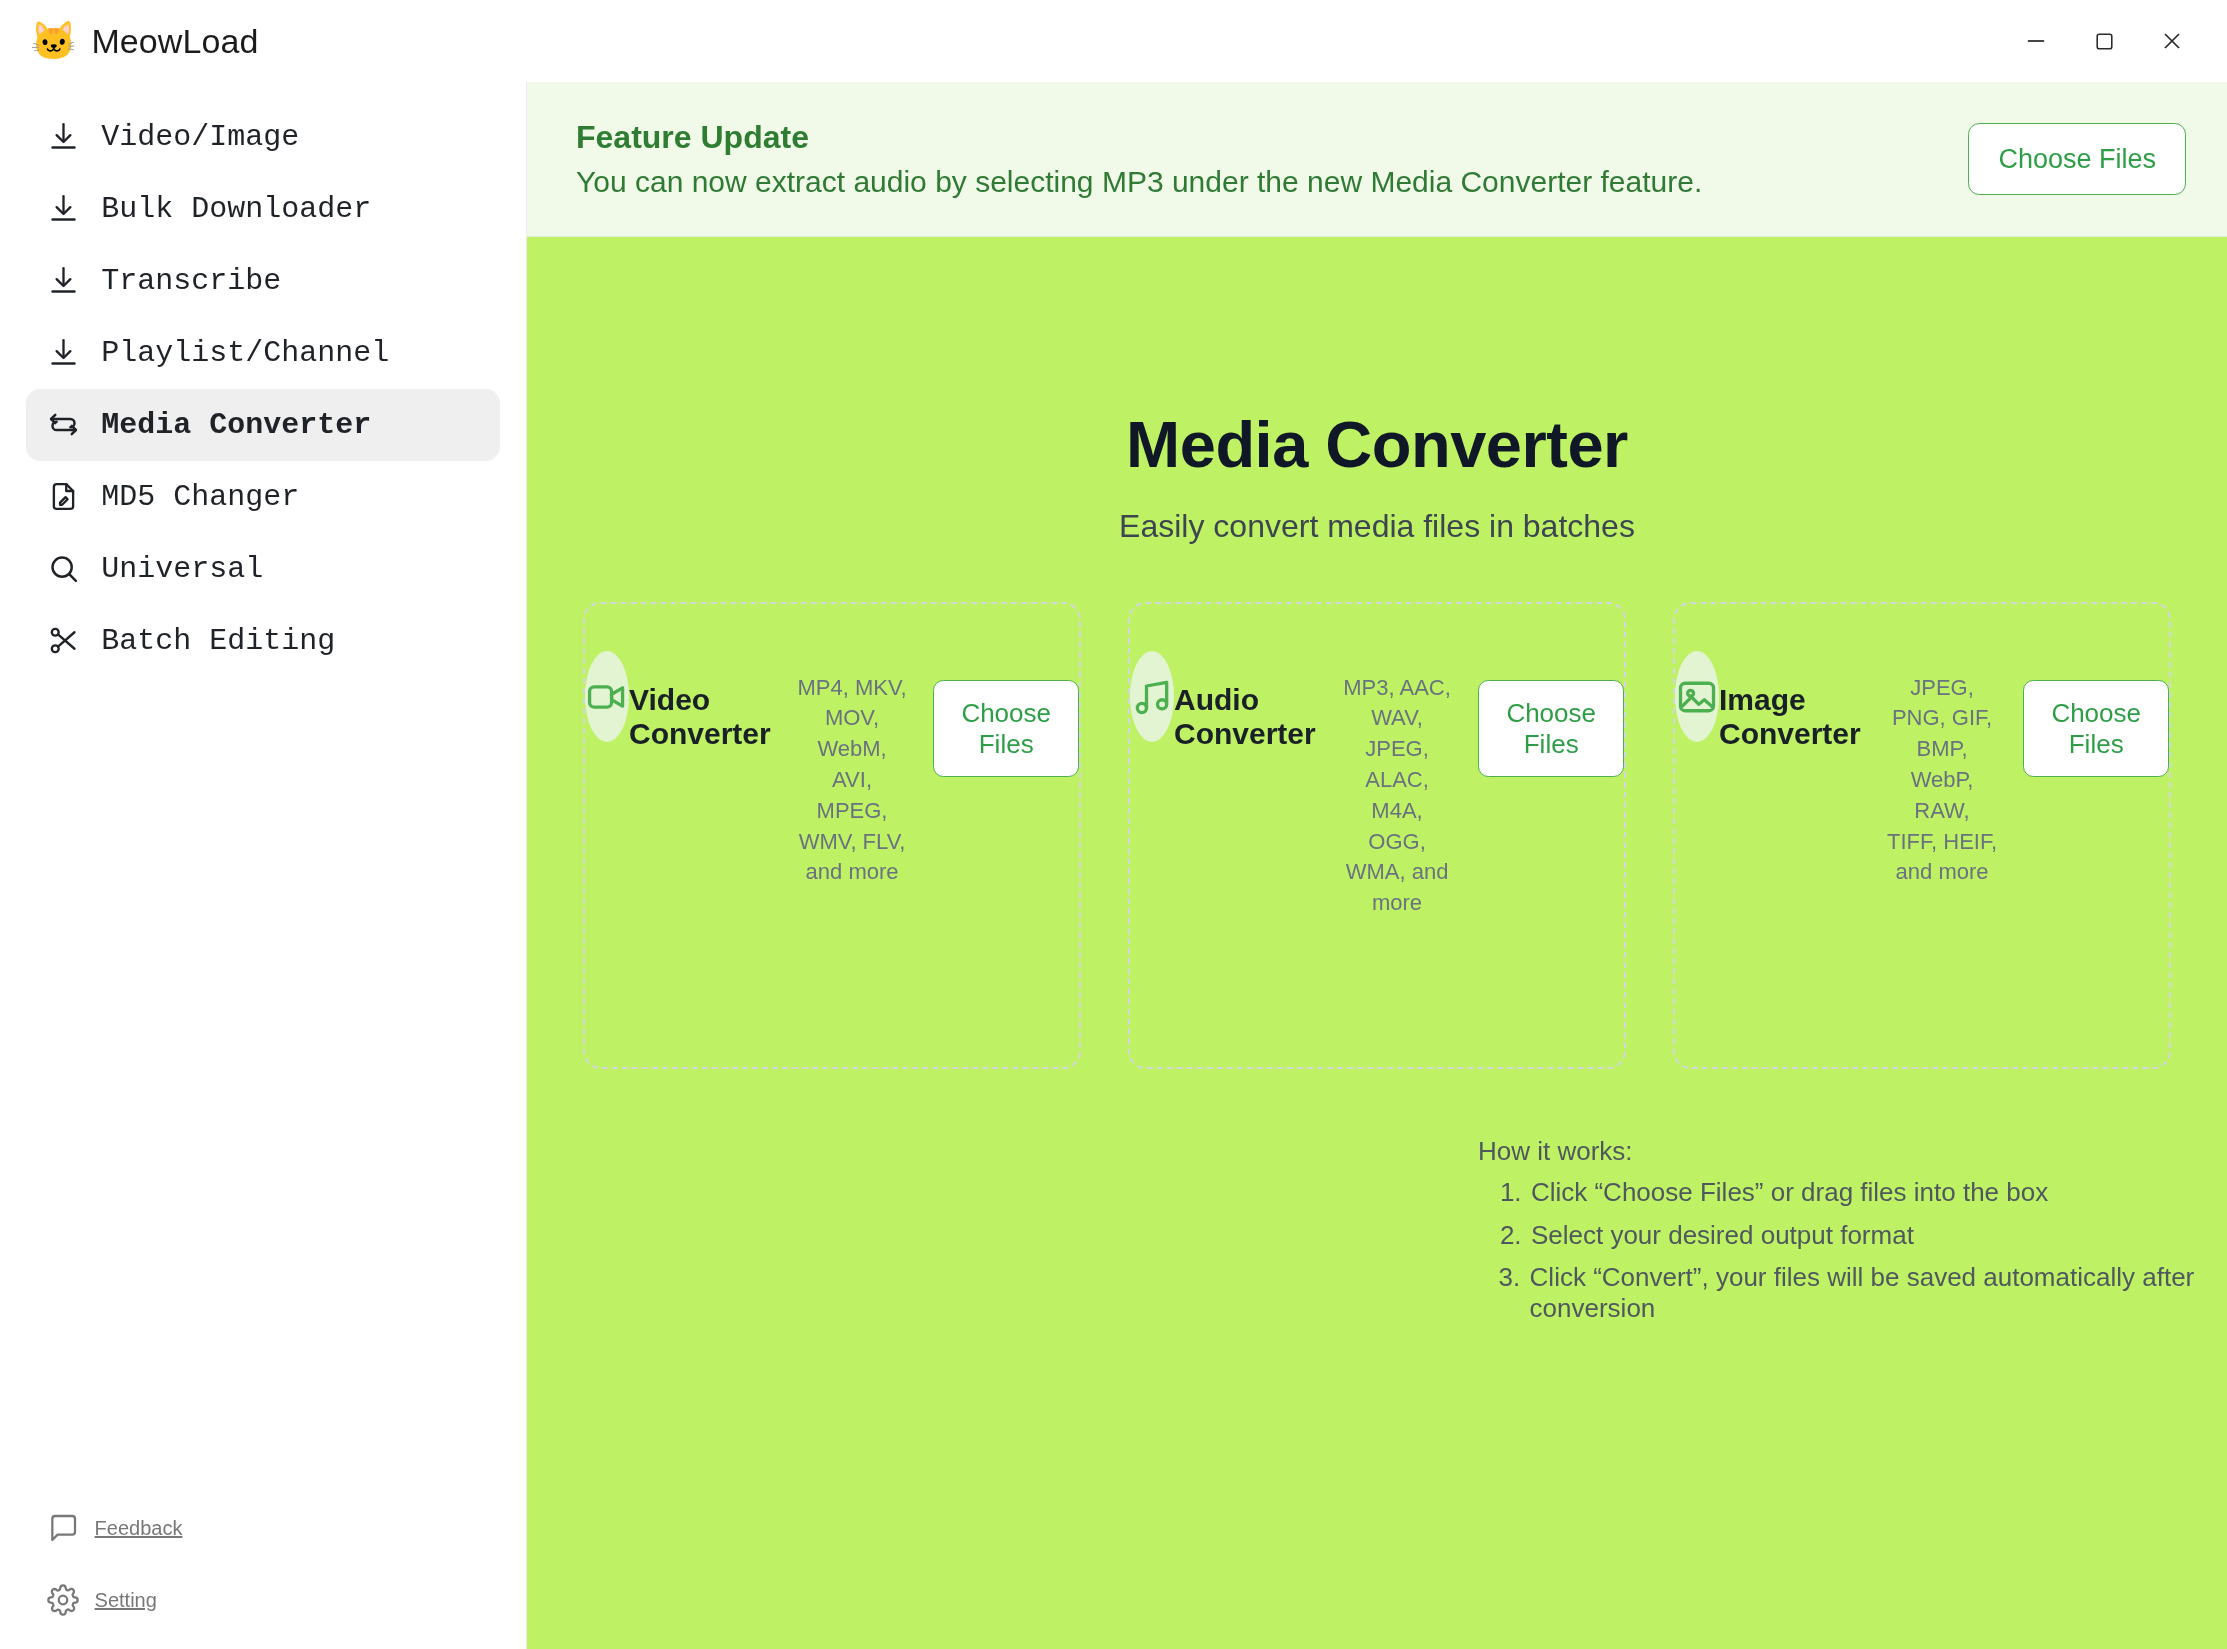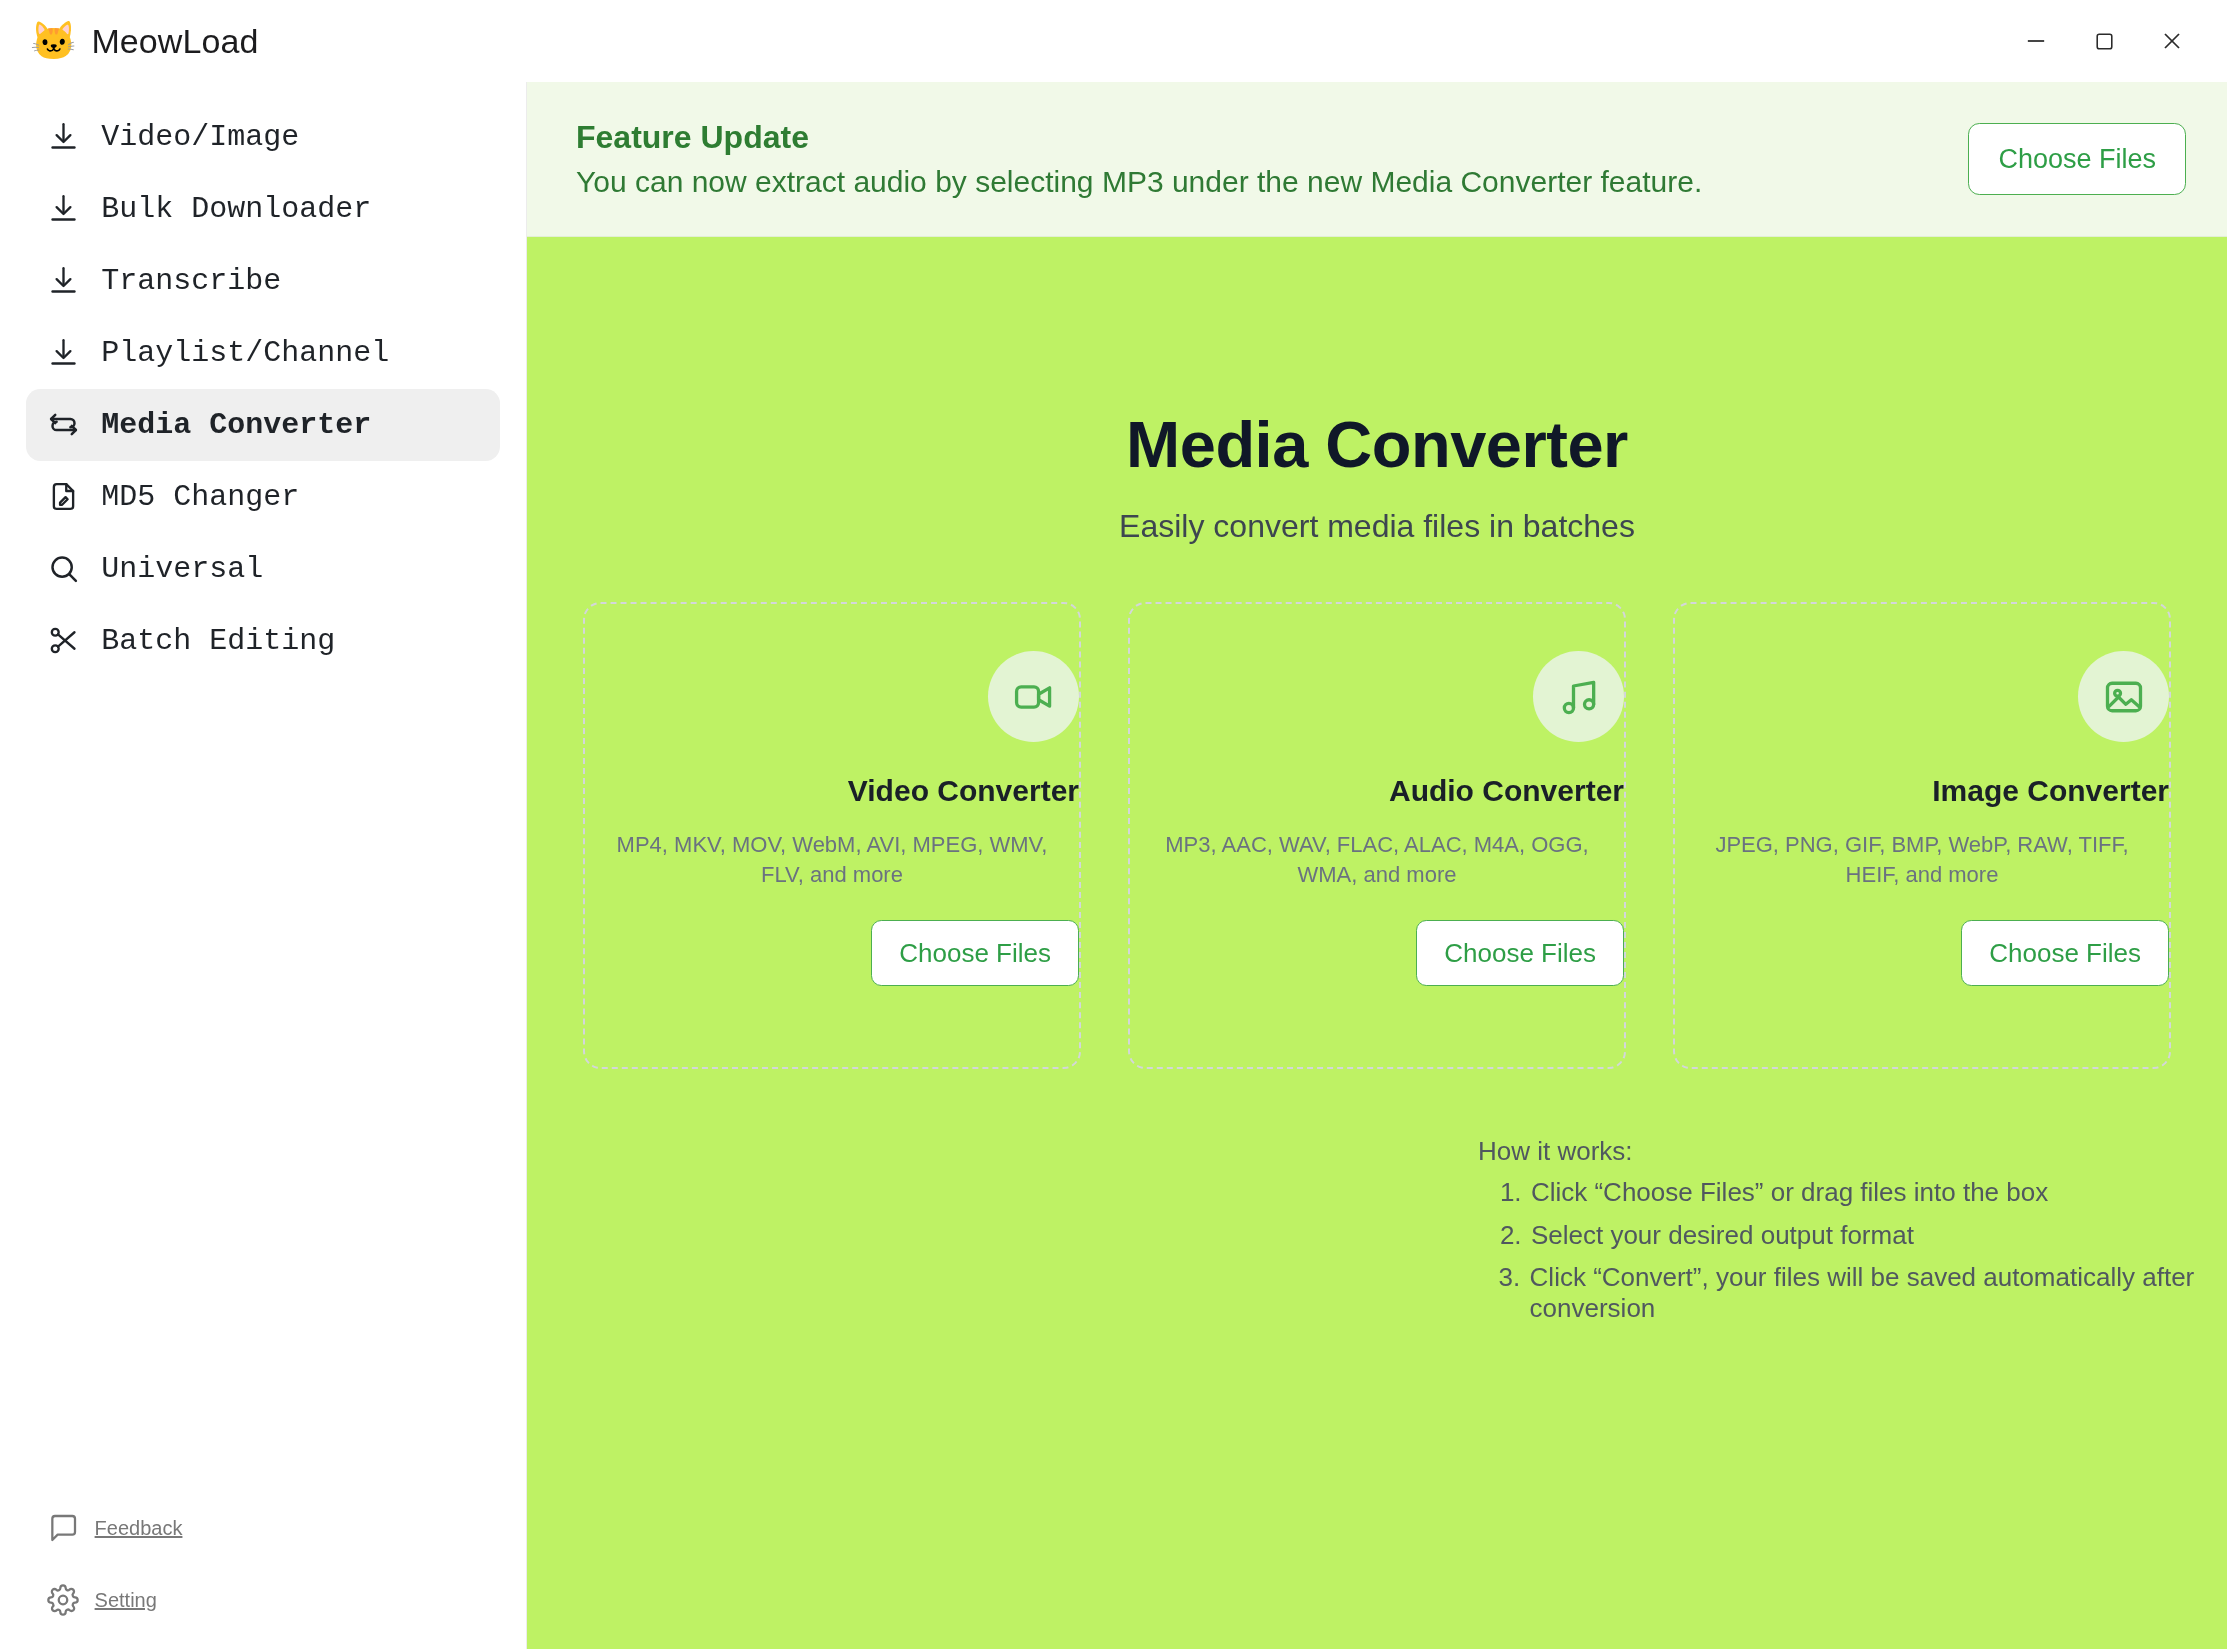--- a/index.html
+++ b/index.html
@@ -253,22 +253,22 @@
     margin-top: 57px;
     display: flex;
     gap: 47px;
   }
   .card {
     width: 498px;
     height: 467px;
     border: 2.6px dashed #d3d6da;
     border-radius: 17.5px;
     display: flex;
-    flex-direction: column;
-    align-items: flex-end;
+    flex-direction: row;
+    align-items: flex-start;
     padding-top: 47px;
   }
   .card-icon-wrap {
     width: 91px;
     height: 91px;
     border-radius: 50%;
     background: #e3f4d3;
     display: flex;
     align-items: center;
     justify-content: center;
@@ -497,21 +497,21 @@
 
           <div class="card">
             <div class="card-icon-wrap">
               <svg width="44" height="44" viewBox="0 0 24 24" fill="none" stroke="#4caf50" stroke-width="1.8" stroke-linecap="round" stroke-linejoin="round">
                   <path d="M9 18V6l11-2v12"></path>
                   <circle cx="6.5" cy="18" r="2.5"></circle>
                   <circle cx="17.5" cy="16" r="2.5"></circle>
                 </svg>
             </div>
             <div class="card-title">Audio Converter</div>
-            <div class="card-desc">MP3, AAC, WAV, FLAC, ALAC, M4A, OGG, WMA, and more</div>
+            <div class="card-desc">MP3, AAC, WAV, JPEG, ALAC, M4A, OGG, WMA, and more</div>
             <button class="card-btn">Choose Files</button>
           </div>
 
           <div class="card">
             <div class="card-icon-wrap">
               <svg width="44" height="44" viewBox="0 0 24 24" fill="none" stroke="#4caf50" stroke-width="1.8" stroke-linecap="round" stroke-linejoin="round">
                   <rect x="3" y="4.5" width="18" height="15" rx="2.5"></rect>
                   <circle cx="8.5" cy="10" r="1.6"></circle>
                   <path d="M4 17l5-5 4 4 3-2.5 4 3.5"></path>
                 </svg>

